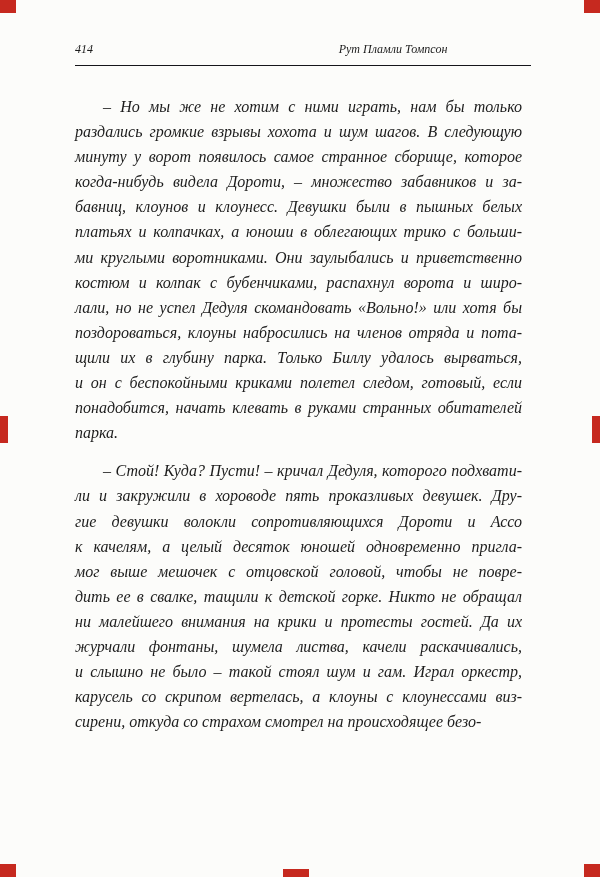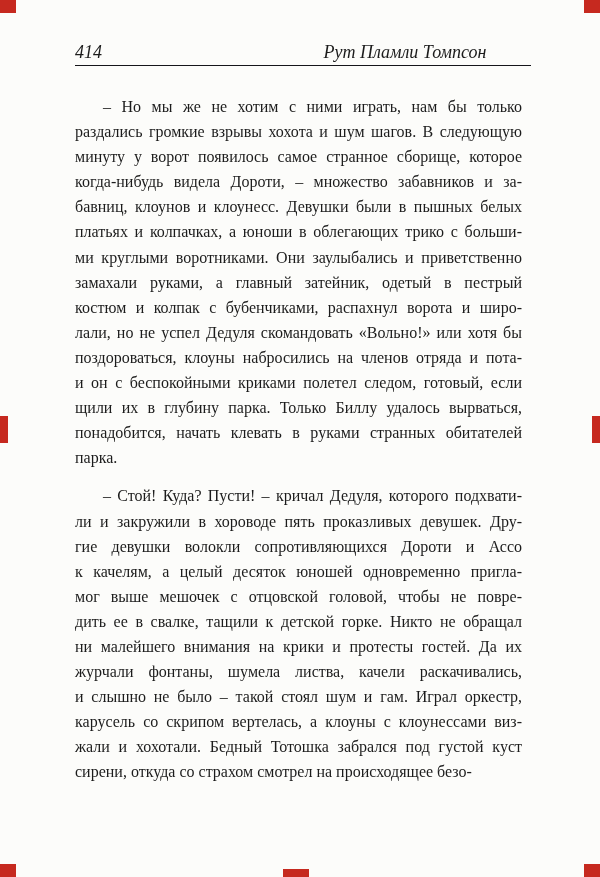--- a/index.html
+++ b/index.html
@@ -34,30 +34,30 @@
   .em-bottom-center{ left: 283px;bottom: 0;  width: 26px; height: 8px;  }
   .em-bottom-right { right: 0;   bottom: 0;  width: 16px; height: 13px; }
 
   .header {
     position: absolute;
     top: 42px;
     left: 75px;
     width: 456px;
     height: 22px;
     font-style: italic;
-    font-size: 18px;
+    font-size: 12px;
   }
   .page-number {
     position: absolute;
     left: 0;
     top: 0;
   }
   .running-title {
     position: absolute;
-    left: 330px;
+    left: 318px;
     top: 0;
     transform: translateX(-50%);
     white-space: nowrap;
   }
   .header-rule {
     position: absolute;
     top: 65px;
     left: 75px;
     width: 456px;
     border-top: 1.6px solid #15151a;
@@ -67,20 +67,21 @@
     position: absolute;
     top: 94px;
     left: 75px;
     width: 458px;
     font-size: 16px;
     line-height: 25.1px;
     text-rendering: optimizeLegibility;
   }
   .paragraph {
     margin: 0 11px 13px 0;
+    font-style: italic;
   }
   .paragraph .line {
     text-align: justify;
     text-align-last: justify;
     hyphens: none;
     white-space: normal;
   }
   .paragraph .line.first {
     text-indent: 28px;
   }
@@ -109,38 +110,36 @@
 
   <div class="text-block" id="text-body">
       <div class="paragraph">
         <div class="line first">– Но мы же не хотим с ними играть, нам бы только</div>
         <div class="line">раздались громкие взрывы хохота и шум шагов. В следующую</div>
         <div class="line">минуту у ворот появилось самое странное сборище, которое</div>
         <div class="line">когда-нибудь видела Дороти, – множество забавников и за-</div>
         <div class="line">бавниц, клоунов и клоунесс. Девушки были в пышных белых</div>
         <div class="line">платьях и колпачках, а юноши в облегающих трико с больши-</div>
         <div class="line">ми круглыми воротниками. Они заулыбались и приветственно</div>
-        <div class="line">замахали руками, а главный затейник, одетый в пестрый</div>
         <div class="line">костюм и колпак с бубенчиками, распахнул ворота и широ-</div>
         <div class="line">лали, но не успел Дедуля скомандовать «Вольно!» или хотя бы</div>
         <div class="line">поздороваться, клоуны набросились на членов отряда и пота-</div>
+        <div class="line">щили их в глубину парка. Только Биллу удалось вырваться,</div>
         <div class="line">и он с беспокойными криками полетел следом, готовый, если</div>
-        <div class="line">щили их в глубину парка. Только Биллу удалось вырваться,</div>
         <div class="line">понадобится, начать клевать в руками странных обитателей</div>
         <div class="line last">парка.</div>
       </div>
       <div class="paragraph">
         <div class="line first">– Стой! Куда? Пусти! – кричал Дедуля, которого подхвати-</div>
         <div class="line">ли и закружили в хороводе пять проказливых девушек. Дру-</div>
         <div class="line">гие девушки волокли сопротивляющихся Дороти и Ассо</div>
         <div class="line">к качелям, а целый десяток юношей одновременно пригла-</div>
         <div class="line">мог выше мешочек с отцовской головой, чтобы не повре-</div>
         <div class="line">дить ее в свалке, тащили к детской горке. Никто не обращал</div>
         <div class="line">ни малейшего внимания на крики и протесты гостей. Да их</div>
         <div class="line">журчали фонтаны, шумела листва, качели раскачивались,</div>
         <div class="line">и слышно не было – такой стоял шум и гам. Играл оркестр,</div>
         <div class="line">карусель со скрипом вертелась, а клоуны с клоунессами виз-</div>
-        <div class="line">жали и хохотали. Бедный Тотошка забрался под густой куст</div>
         <div class="line last">сирени, откуда со страхом смотрел на происходящее безо-</div>
       </div>
     </div>
 
 </div>
 
 </body></html>

